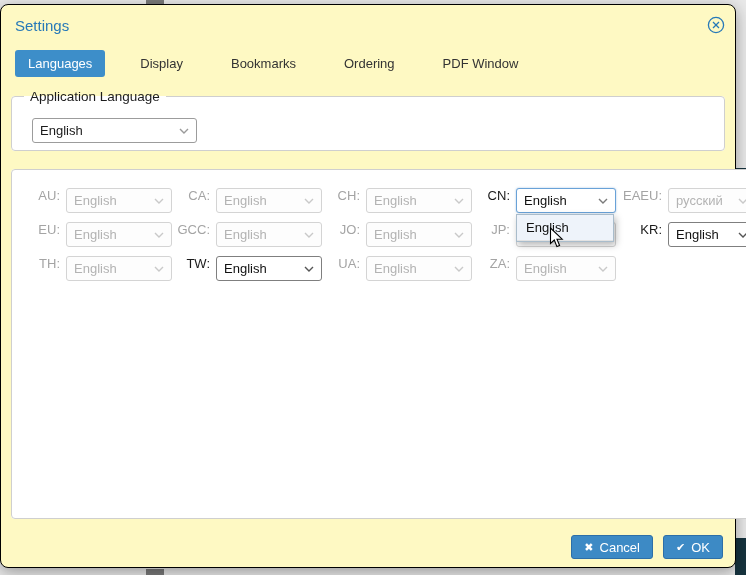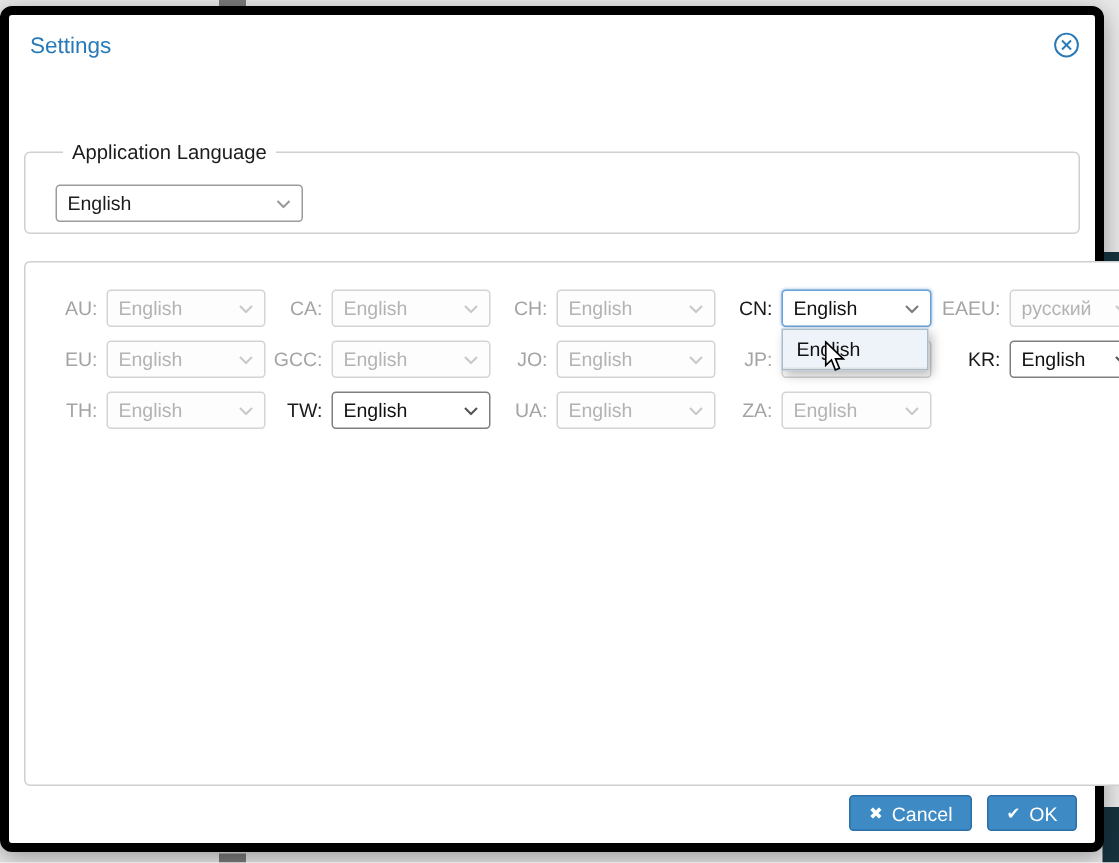--- a/index.html
+++ b/index.html
@@ -14,22 +14,22 @@
   }
   
   .bg-chip-top { position:absolute; left:146px; top:0; width:18px; height:4px; background:#7a7a7a; }
   .bg-chip-bottom { position:absolute; left:146px; top:569px; width:18px; height:6px; background:#7a7a7a; }
   .bg-strip-1 { position:absolute; right:0; top:168px; width:11px; height:178px; background:#16333e; }
   .bg-strip-2 { position:absolute; right:0; top:538px; width:11px; height:37px; background:#16333e; }
 
   .dialog {
     position: absolute; left: 0; top: 4px;
     width: 736px; height: 564px;
-    background: #ffffff;
-    border: 6px solid #000000;
+    background: #fef9c3;
+    border: 1px solid #000000;
     border-radius: 8px;
     box-shadow: 0 4px 16px rgba(0,0,0,.35);
   }
   .dlg-title {
     position: absolute; left: 14px; top: 12px;
     font-size: 15px; color: #2779b8;
   }
   .close-btn {
     position: absolute; right: 10px; top: 11px;
     width: 18px; height: 18px; cursor: pointer;
@@ -44,21 +44,21 @@
   }
   .tab.active { background: #3d8ec9; color: #fff; }
 
   .content { position: absolute; left: 10px; right: 10px; top: 84px; }
 
   fieldset {
     border: 1px solid #cfcfcf; border-radius: 4px;
     background: #fff; padding: 10px 10px 12px;
   }
   legend {
-    margin-left: 15px; padding: 0 6px;
+    margin-left: 2px; padding: 0 6px;
     font-size: 13.5px; color: #1c1c1c;
   }
   .fs-app { height: 62px; }
   .fs-section { margin-top: 18px; height: 350px; }
 
   
   .sel {
     height: 25px; display: flex; align-items: center;
     justify-content: space-between; padding: 0 7px;
     border: 1px solid #d4d4d4; border-radius: 3px;
@@ -69,21 +69,21 @@
   .app-select { width: 165px; margin: 4px 0 0 10px;
     border-color: #9c9c9c; background: #fff; color: #1b1b1b; }
 
   .fgrid {
     display: grid;
     grid-template-columns: 150px 150px 150px 140px auto;
     row-gap: 9px;
     padding: 8px 2px 0 4px;
     align-items: center;
   }
-  .field { display: flex; align-items: center; position: relative; }
+  .field { display: flex; position: relative; }
   .flabel {
     width: 34px; text-align: right; margin-right: 6px;
     font-size: 13px; color: #a4a4a4; flex: none;
   }
   .field .sel { width: 106px; }
   .field:nth-child(5n+4) .sel { width: 100px; }
   .field:nth-child(5n) .sel { width: 88px; }
   .field:nth-child(5n) .flabel { width: 46px; }
   .field.enabled .flabel { color: #1a1a1a; font-weight: normal; }
   .field.enabled .sel { border-color: #7f7f7f; background: #fff; color: #111; }
@@ -120,20 +120,27 @@
   <div class="dlg-title">Settings</div>
 
   <div class="close-btn">
     <svg width="18" height="18" viewBox="0 0 18 18">
       <circle cx="9" cy="9" r="7.6" fill="none" stroke="#2779b8" stroke-width="1.3"></circle>
       <line x1="6" y1="6" x2="12" y2="12" stroke="#2779b8" stroke-width="1.3"></line>
       <line x1="12" y1="6" x2="6" y2="12" stroke="#2779b8" stroke-width="1.3"></line>
     </svg>
   </div>
 
+  <div class="tabbar">
+    <div class="tab active">Languages</div>
+    <div class="tab">Display</div>
+    <div class="tab">Bookmarks</div>
+    <div class="tab">Ordering</div>
+    <div class="tab">PDF Window</div>
+  </div>
 
   <div class="content">
 
     <fieldset class="fs-app">
       <legend>Application Language</legend>
       <div class="sel app-select">
         <span>English</span>
         <span class="chev">
           <svg width="10" height="6" viewBox="0 0 10 6">
               <path d="M1 1 L5 5 L9 1" stroke="#9a9a9a" stroke-width="1.4" fill="none"></path>

